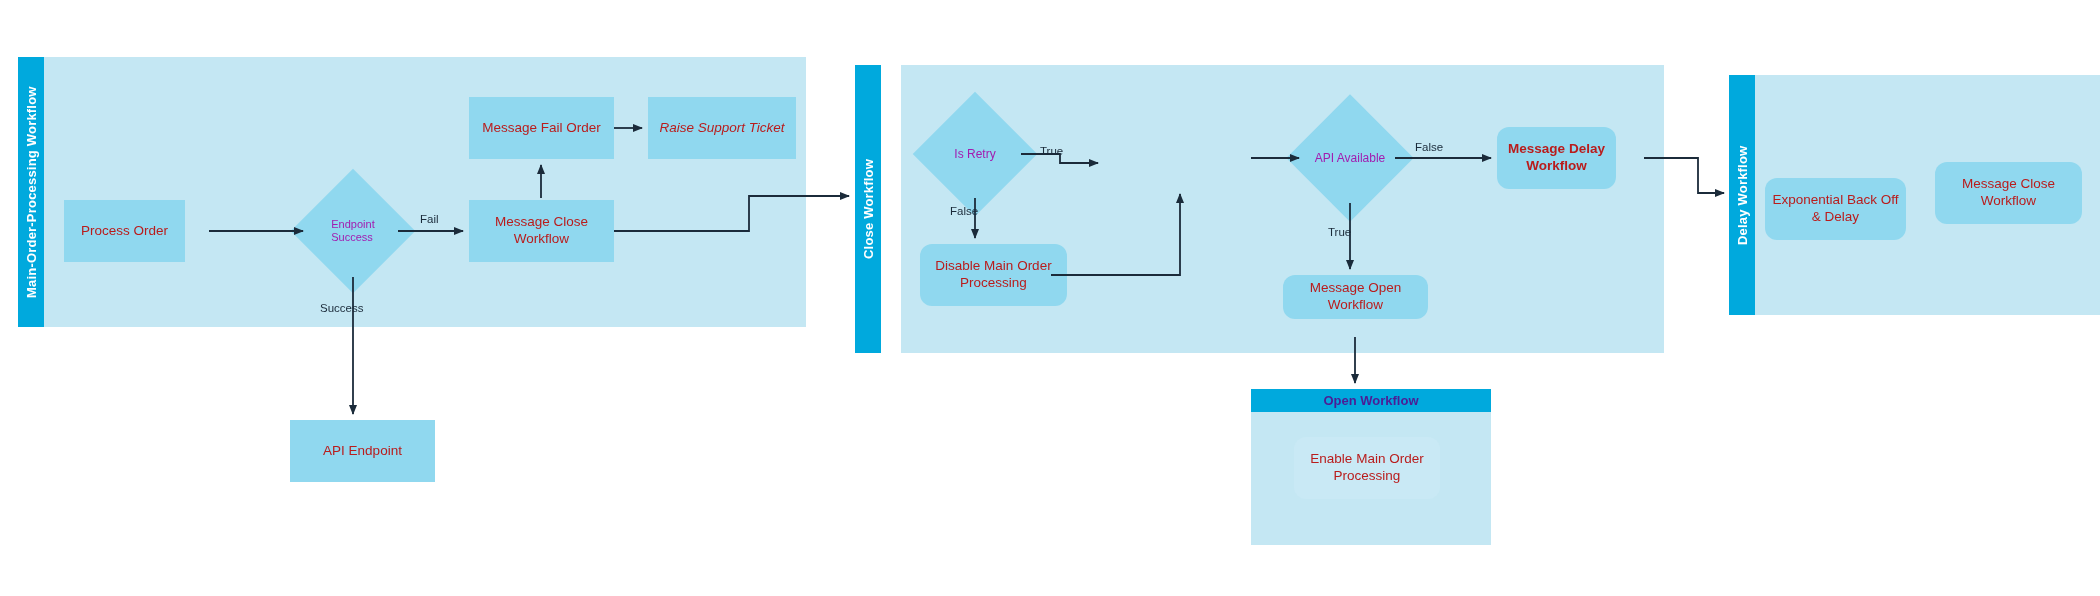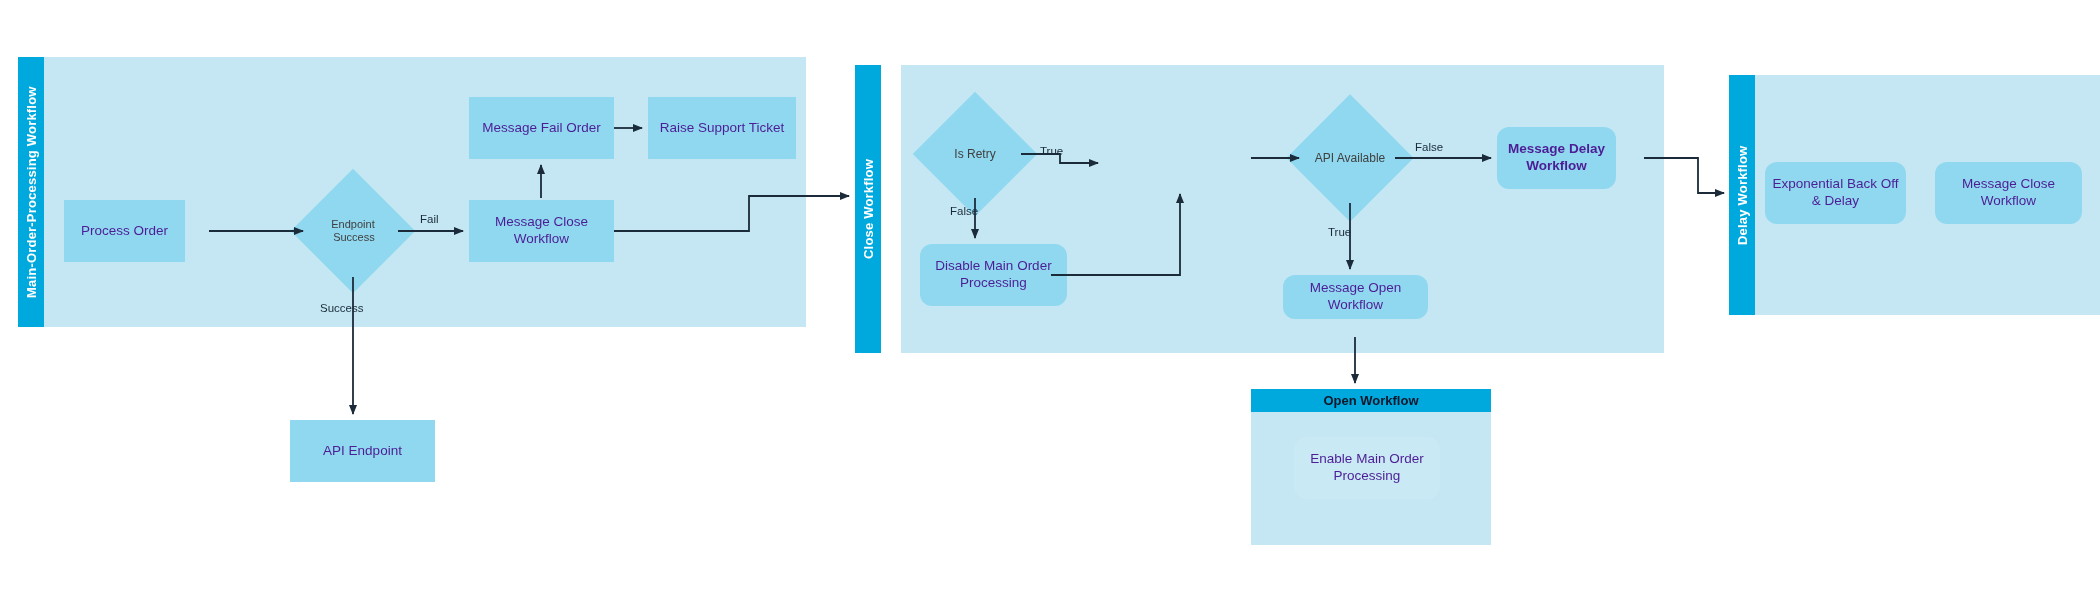--- a/index.html
+++ b/index.html
@@ -40,35 +40,35 @@
     display: flex;
     align-items: center;
     justify-content: center;
     text-align: center;
     box-sizing: border-box;
     white-space: nowrap;
   }
   .lane-header-h {
     position: absolute;
     background: #00a9dd;
-    color: #0f172a;
+    color: #4c1d95;
     font-size: 13px;
     font-weight: bold;
     display: flex;
     align-items: center;
     justify-content: center;
     text-align: center;
     box-sizing: border-box;
     white-space: nowrap;
   }
   
   .node {
     position: absolute;
     background: #90d8ef;
-    color: #4c1d95;
+    color: #b91c1c;
     font-size: 13.5px;
     line-height: 1.25;
     display: flex;
     align-items: center;
     justify-content: center;
     text-align: center;
     box-sizing: border-box;
     padding: 2px 6px;
   }
   .node.rounded { border-radius: 12px; }
@@ -82,24 +82,24 @@
     inset: 0;
     background: #90d8ef;
     transform: rotate(45deg);
   }
   .diamond-label {
     position: absolute;
     inset: 0;
     display: flex;
     align-items: center;
     justify-content: center;
-    text-align: right;
+    text-align: left;
     font-size: 12px;
     line-height: 1.2;
-    color: #404040;
+    color: #a21caf;
   }
   .diamond-label.sm { font-size: 11px; }
 
   
   .edge-label {
     position: absolute;
     font-size: 11.5px;
     color: #1b2b3a;
     white-space: nowrap;
     background: transparent;
@@ -136,21 +136,21 @@
         <div>Endpoint</div>
         <div>Success</div>
       </div>
     </div>
   </div>
 
   <div class="node" style="left:469px; top:97px; width:145px; height:62px;">
     <span>Message Fail Order</span>
   </div>
 
-  <div class="node" style="left:648px; top:97px; width:148px; height:62px;">
+  <div class="node" style="left:648px; top:97px; width:148px; height:62px;font-style:italic;">
     <span>Raise Support Ticket</span>
   </div>
 
   <div class="node" style="left:469px; top:200px; width:145px; height:62px;">
     <div>
       <div>Message Close</div>
       <div>Workflow</div>
     </div>
   </div>
 
@@ -197,21 +197,21 @@
     </div>
   </div>
 
   <div class="lane">
     <div class="lane-body" style="left:1755px; top:75px; width:345px; height:240px;"></div>
     <div class="lane-header-v" style="left:1729px; top:75px; width:26px; height:240px;">
       <span>Delay Workflow</span>
     </div>
   </div>
 
-  <div class="node rounded" style="left:1765px; top:162px; width:141px; height:62px;">
+  <div class="node rounded" style="left:1765px; top:178px; width:141px; height:62px;">
     <div>
       <div>Exponential Back Off</div>
       <div>&amp; Delay</div>
     </div>
   </div>
 
   <div class="node rounded" style="left:1935px; top:162px; width:147px; height:62px;">
     <div>
       <div>Message Close</div>
       <div>Workflow</div>

